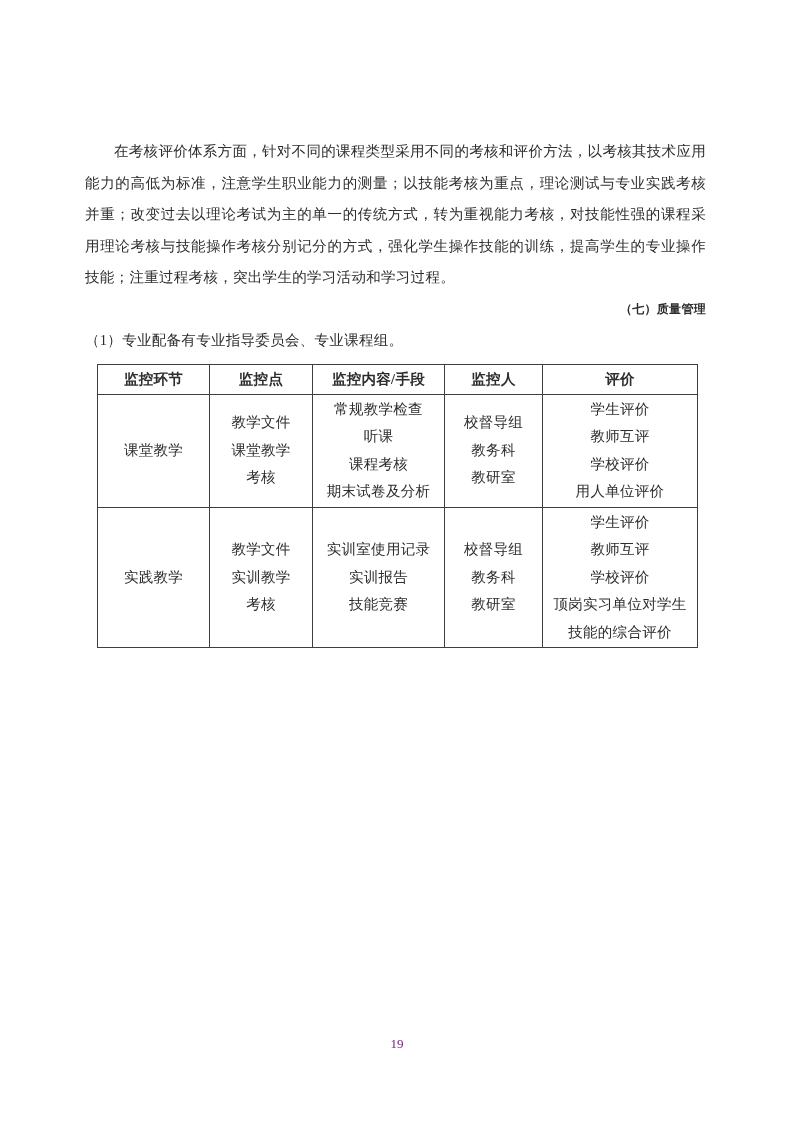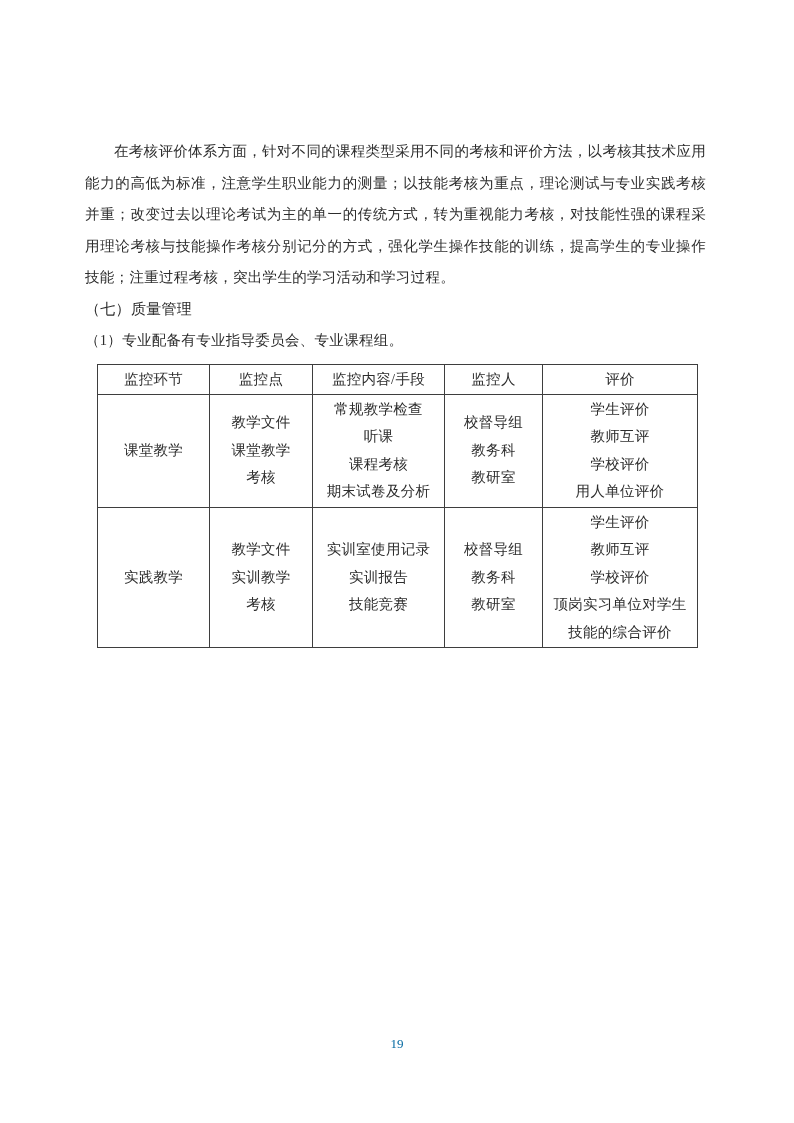--- a/index.html
+++ b/index.html
@@ -22,58 +22,58 @@
   .para {
     margin: 0;
     font-size: 14.5px;
     line-height: 31.5px;
     text-align: justify;
     letter-spacing: 0.3px;
   }
   .indent { text-indent: 2em; }
   .heading {
     margin: 0;
-    font-size: 15px;
+    font-size: 12px;
     line-height: 31.5px;
-    font-weight: normal;
-    text-align: left;
+    font-weight: bold;
+    text-align: right;
     letter-spacing: 0.3px;
   }
   table.monitor {
     border-collapse: collapse;
     table-layout: fixed;
     width: 600px;
     margin-left: 12px;
     margin-top: 7px;
   }
   table.monitor th, table.monitor td {
     border: 1px solid #3e3e3e;
     text-align: center;
     vertical-align: middle;
     font-size: 14.5px;
     padding: 1px 4px;
     letter-spacing: 0.3px;
   }
   table.monitor th {
-    font-weight: normal;
+    font-weight: bold;
     height: 27px;
     line-height: 24px;
   }
   table.monitor td { line-height: 27.5px; }
   tr.row-course { height: 108px; }
   tr.row-practice { height: 138px; }
   .lines { white-space: pre-line; }
   .page-number {
     position: absolute;
     top: 1036px;
     left: 0;
     width: 100%;
     text-align: center;
     font-size: 13px;
-    color: #0369a1;
+    color: #701a75;
   }
 </style>
 </head>
 <body>
 
 <div class="page">
   <div class="content">
 
     <p class="para indent">在考核评价体系方面，针对不同的课程类型采用不同的考核和评价方法，以考核其技术应用能力的高低为标准，注意学生职业能力的测量；以技能考核为重点，理论测试与专业实践考核并重；改变过去以理论考试为主的单一的传统方式，转为重视能力考核，对技能性强的课程采用理论考核与技能操作考核分别记分的方式，强化学生操作技能的训练，提高学生的专业操作技能；注重过程考核，突出学生的学习活动和学习过程。</p>
 

